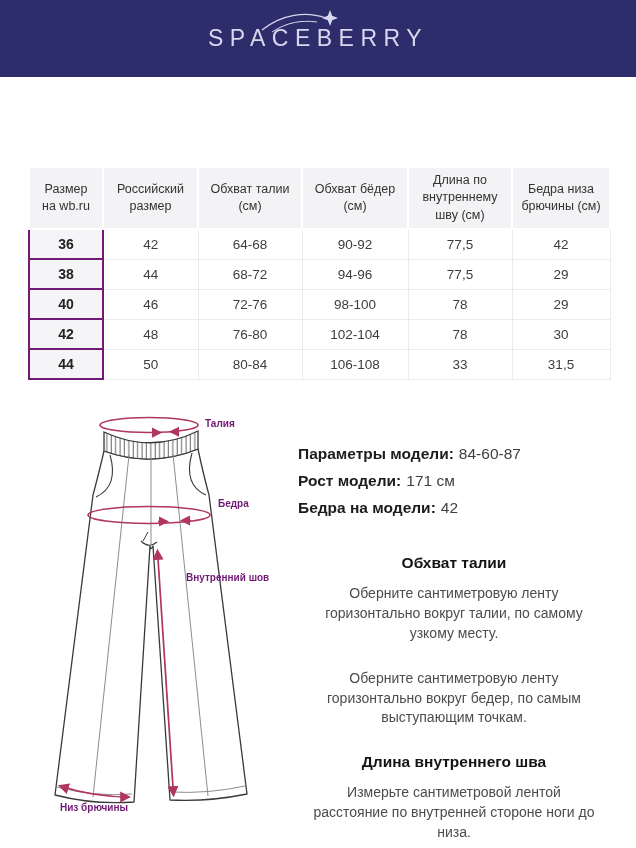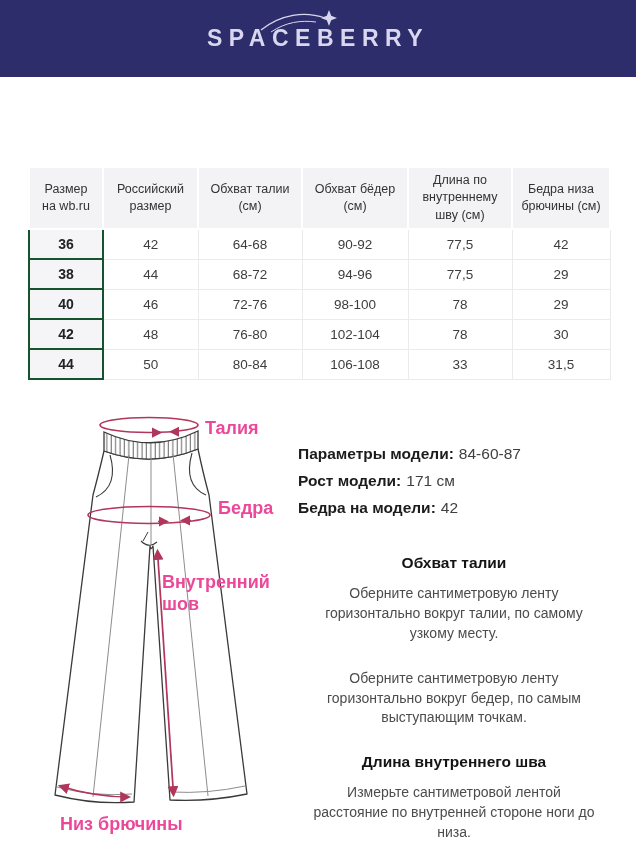--- a/index.html
+++ b/index.html
@@ -7,52 +7,52 @@
     width:636px;height:848px;position:relative;background:#ffffff;
     font-family:"Liberation Sans", sans-serif;overflow:hidden;
   }
   
   .brand-header{
     position:absolute;top:0;left:0;width:636px;height:77px;
     background:#2d2d6b;display:flex;align-items:center;justify-content:center;
   }
   .logo-wrap{position:relative;display:inline-block;}
   .logo-text{
-    color:#d9d7ef;font-size:23px;font-weight:700;letter-spacing:6.5px;
+    color:#d9d7ef;font-size:23px;font-weight:400;letter-spacing:6.5px;
     text-indent:6.5px;white-space:nowrap;
   }
   .comet{position:absolute;left:52px;top:-17px;width:86px;height:26px;}
   
   .size-table{
     position:absolute;left:28px;top:166px;width:581px;
     border-collapse:collapse;table-layout:fixed;
   }
   .size-table th{
     background:#f3f3f5;border:2px solid #ffffff;
     font-size:12.5px;font-weight:400;color:#333333;line-height:1.4;
     height:56px;text-align:center;vertical-align:middle;padding:2px 6px;
   }
   .size-table td{
     border:1px solid #ebebee;font-size:13.5px;color:#3d3d3d;
     height:26px;text-align:center;vertical-align:middle;
   }
   .size-table td.size-col{
-    background:#f5f5f7;border:2px solid #14532d;
+    background:#f5f5f7;border:2px solid #701a75;
     font-weight:700;color:#222222;font-size:14px;
   }
   
   .figure{position:absolute;left:30px;top:398px;width:265px;height:450px;}
   .figure svg{position:absolute;left:0;top:0;}
   .fig-label{
-    position:absolute;font-size:18px;font-weight:600;color:#ec4899;line-height:1.2;
+    position:absolute;font-size:10px;font-weight:600;color:#701a75;line-height:1.2;
   }
   .lbl-waist{left:175px;top:20px;}
   .lbl-hips{left:188px;top:100px;}
-  .lbl-inseam{left:132px;top:174px;width:100px;}
-  .lbl-hem{left:30px;top:416px;}
+  .lbl-inseam{left:156px;top:174px;width:100px;}
+  .lbl-hem{left:30px;top:404px;}
   
   .info{position:absolute;left:298px;top:445px;width:312px;}
   .param-line{margin:0 0 9px 0;font-size:15.5px;color:#1c1c1c;}
   .param-line strong{font-weight:700;}
   .param-line span{margin-left:5px;font-weight:400;color:#404040;}
   .sections{margin-top:37px;}
   .section{margin-bottom:25px;text-align:center;}
   .section h3{margin:0 0 8px 0;font-size:15.5px;font-weight:700;color:#141414;}
   .section p{margin:12px;font-size:14px;line-height:1.42;color:#4c4c4c;}
 </style>

